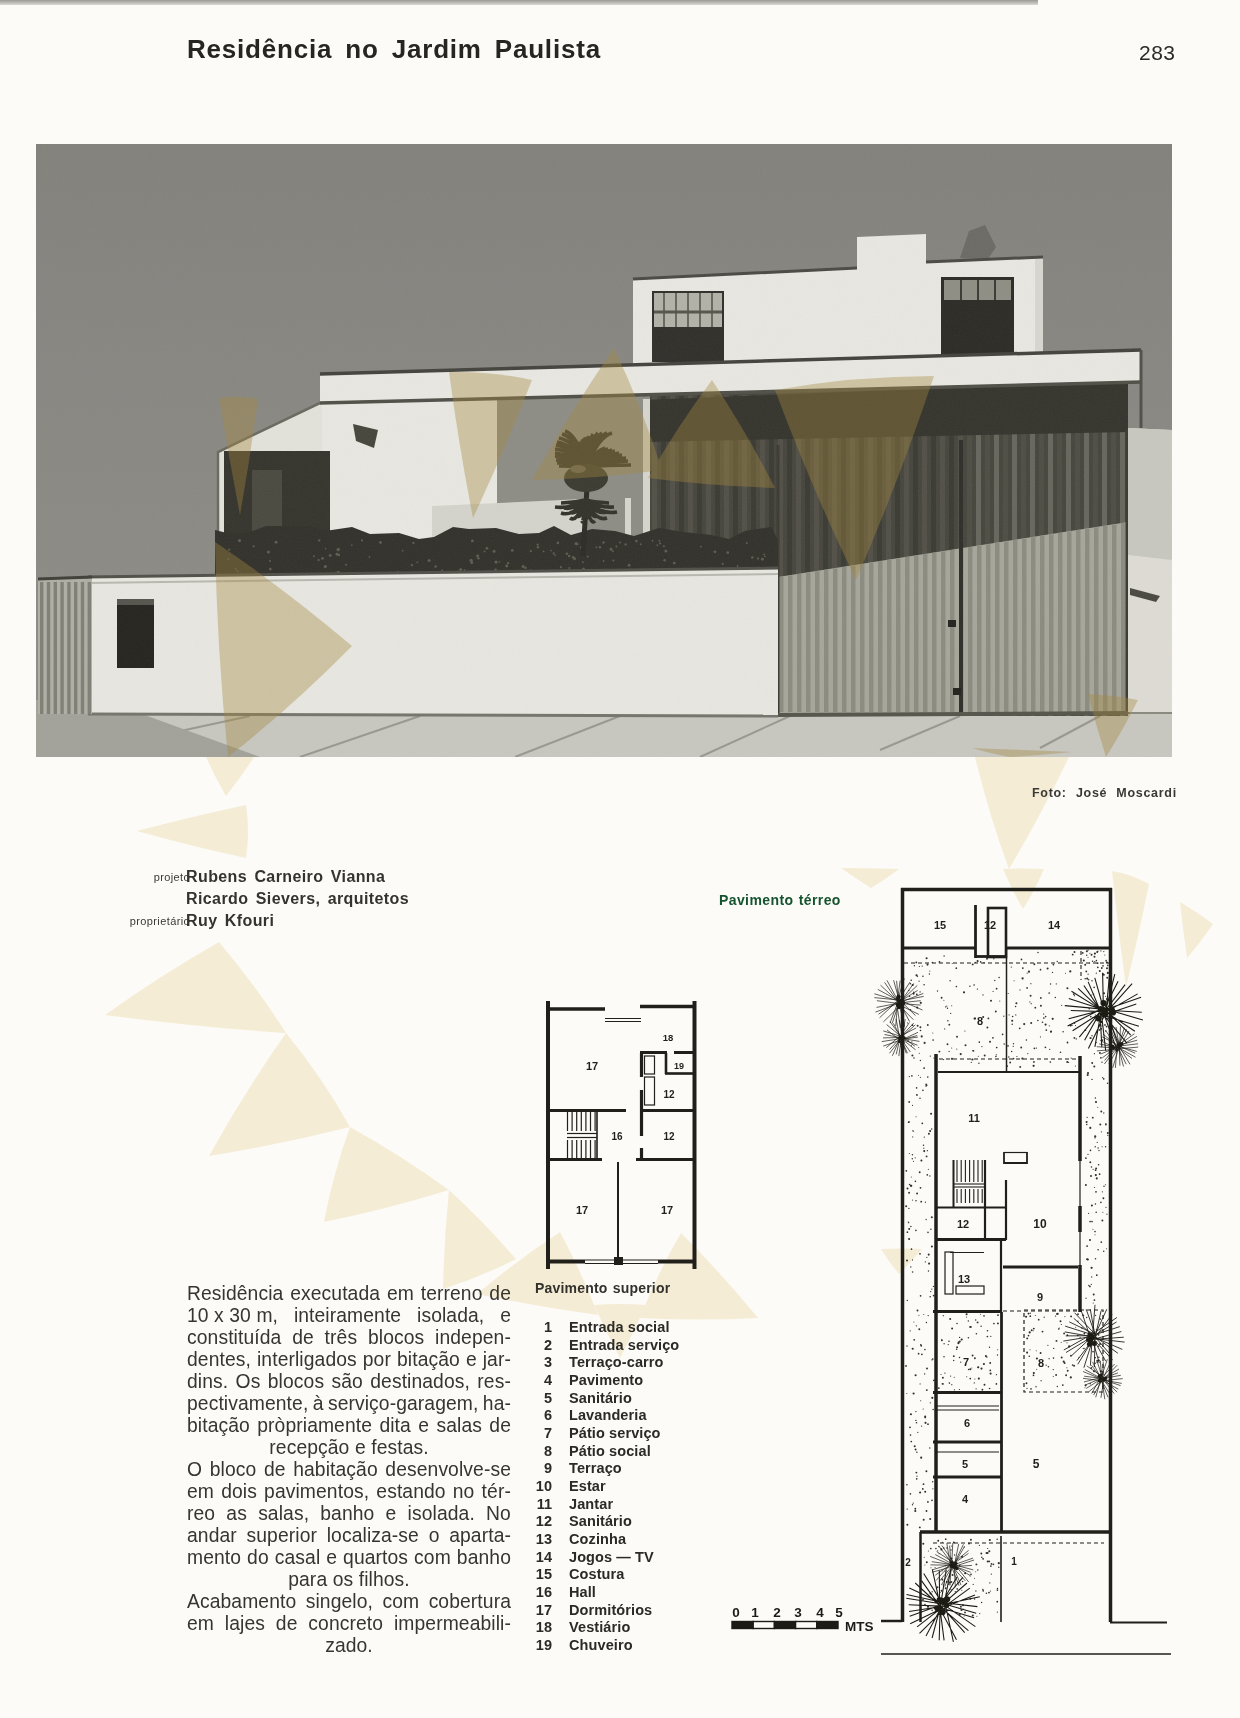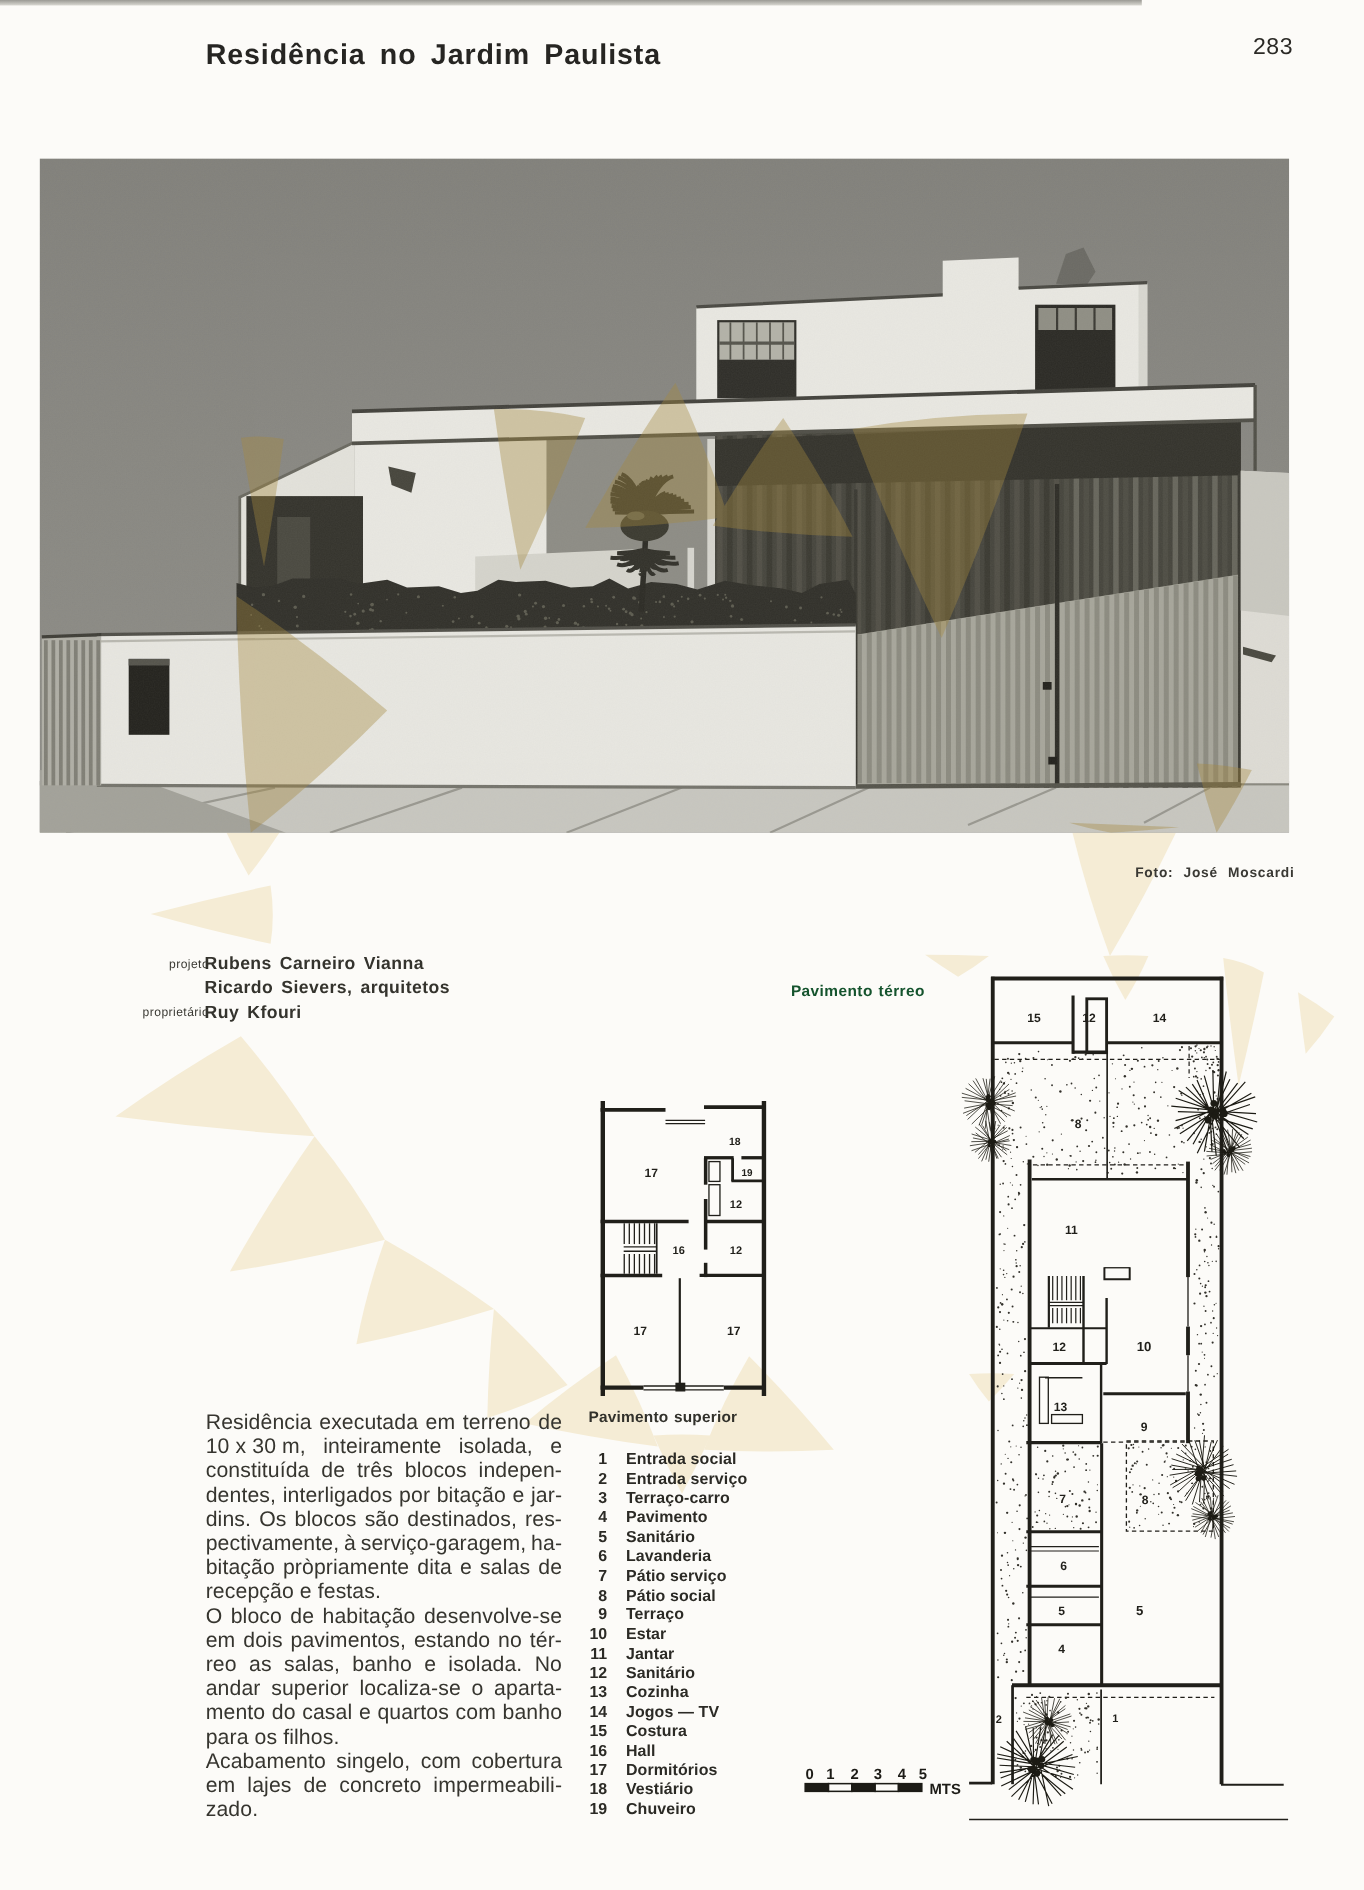--- a/index.html
+++ b/index.html
@@ -2,21 +2,21 @@
 <html><head><meta charset="utf-8">
 <style>
   html,body { margin:0; padding:0; }
   body { width:1240px; height:1718px; position:relative; background:#fcfbf8;
          font-family:"Liberation Sans", sans-serif; overflow:hidden; }
   .abs { position:absolute; }
   .jl { display:flex; justify-content:space-between; }
   .je { text-align:left; }
   #para { left:187px; top:1283px; width:324px; font-size:19.3px; line-height:22px; }
   #para div { height:22px;
-          color:#36352f; letter-spacing:0.1px; }
+          color:#36352f; letter-spacing:0.1px;text-align:center; }
   #legend { left:520px; top:1319px; width:220px; color:#2b2a25; }
   .lgrow { height:17.68px; position:relative; }
   .lgn { position:absolute; left:0; width:32px; text-align:right; font-size:14.5px; font-weight:bold; }
   .lgt { position:absolute; left:49px; font-size:14.5px; font-weight:bold; letter-spacing:0.1px; white-space:nowrap; }
 </style></head>
 <body>
 
 <div class="abs" style="left:0;top:0;width:1038px;height:5px;background:linear-gradient(#96958f,#d8d7d1);opacity:.95"></div>
 
 <svg class="abs" style="left:0;top:0" width="1240" height="1718" viewBox="0 0 1240 1718">
@@ -34,21 +34,21 @@
       <path d="M1003 869Q1024 868 1044 869Q1035 890 1023 909Q1012 890 1003 869Z"></path>
       <path d="M841 868Q870 868 899 869Q886 879 871 888Q855 878 841 868Z"></path>
       <path d="M1112 871Q1131 874 1149 884Q1138 938 1126 987Q1118 930 1112 871Z"></path>
       <path d="M1180 902Q1197 912 1213 924Q1201 942 1187 958Q1183 930 1180 902Z"></path>
       <path d="M881 1249Q902 1248 922 1249Q911 1262 899 1274Q889 1262 881 1249Z"></path>
     </g>
   </svg>
 
 <div class="abs" style="left:187px;top:34px;font-size:26px;font-weight:bold;color:#262522;letter-spacing:0.8px;word-spacing:5px;">Residência no Jardim Paulista</div>
 
-<div class="abs" style="left:1139px;top:31px;font-size:21px;color:#2b2a26;letter-spacing:0.5px;">283</div>
+<div class="abs" style="left:1139px;top:41px;font-size:21px;color:#2b2a26;letter-spacing:0.5px;">283</div>
 
 <svg class="abs" style="left:36px;top:144px" width="1136" height="613" viewBox="0 0 1136 613">
 <defs>
 <linearGradient id="skyg" x1="0" y1="0" x2="0" y2="1">
  <stop offset="0" stop-color="#2e2e2a" stop-opacity="0.07"></stop>
  <stop offset="1" stop-color="#ffffff" stop-opacity="0.05"></stop>
 </linearGradient>
 <filter id="grain" x="0" y="0" width="100%" height="100%">
  <feTurbulence type="fractalNoise" baseFrequency="0.9" numOctaves="2" seed="7"></feTurbulence>
  <feColorMatrix type="matrix" values="0 0 0 0 0.46  0 0 0 0 0.45  0 0 0 0 0.42  0 0 0 0.16 0"></feColorMatrix>

